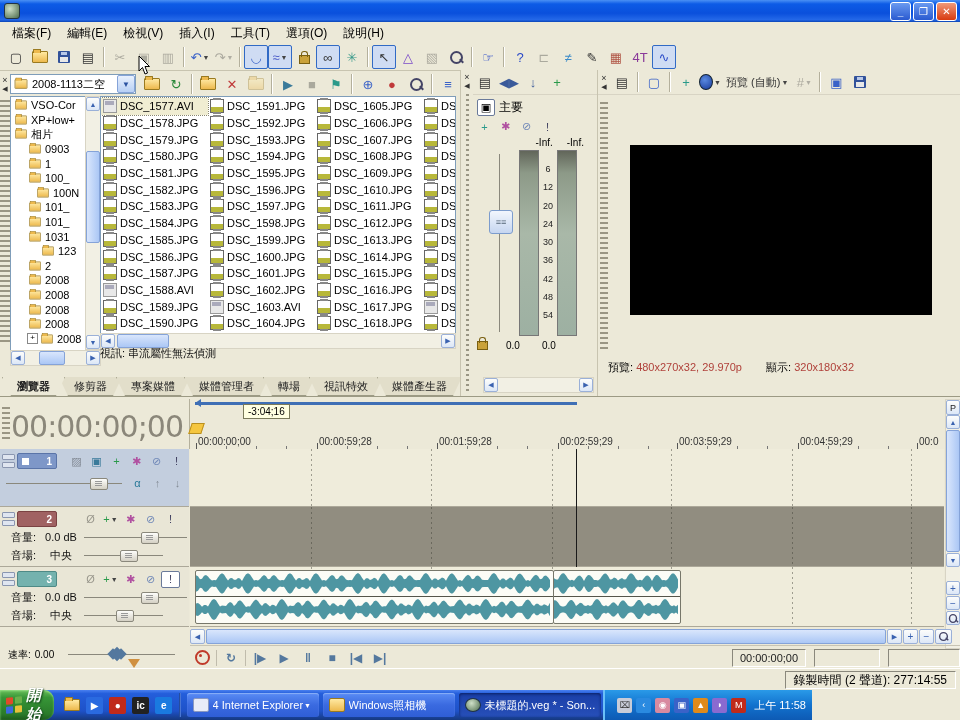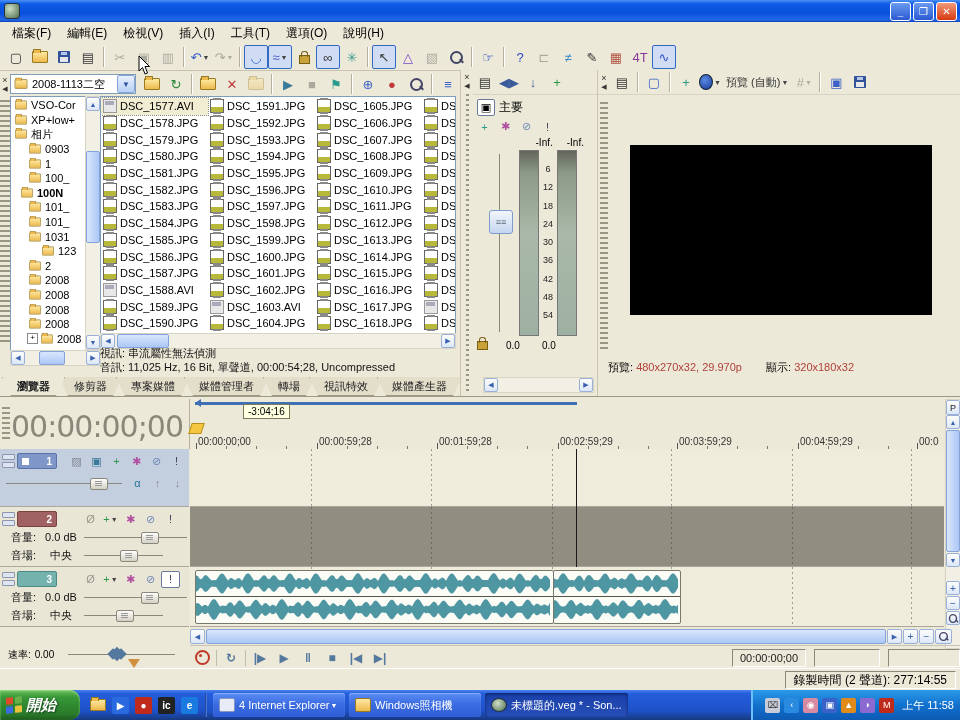--- a/index.html
+++ b/index.html
@@ -134,21 +134,21 @@
   .tcfield{height:16px;border:1px solid;border-color:#8a887c #fff #fff #8a887c;background:#ece9d8;
     font-size:11px;color:#222;display:flex;align-items:center;justify-content:center;}
   #ratebox{position:absolute;left:0;top:244px;width:189px;height:27px;font-size:10px;display:flex;align-items:center;}
   .diamond{width:8px;height:8px;background:#54789e;transform:rotate(45deg);margin:0 -2px;}
   #ratetri{width:0;height:0;border-left:6px solid transparent;border-right:6px solid transparent;border-top:9px solid #d09040;position:absolute;left:128px;top:18px;}
   #statusbar{left:0;top:668px;width:960px;height:22px;background:#ece9d8;border-top:1px solid #fff;
     display:flex;align-items:center;justify-content:flex-end;}
   #rectime{border:1px solid;border-color:#8a887c #fff #fff #8a887c;height:16px;line-height:16px;
     padding:0 8px;margin-right:4px;font-size:12px;}
   
-  #taskbar{left:0;top:690px;width:960px;height:30px;
+  #taskbar{left:0;top:690px;width:812px;height:30px;
     background:linear-gradient(180deg,#4a80f0 0%,#245edb 12%,#1e51c8 70%,#16397f 100%);display:flex;align-items:center;}
   #startbtn{width:80px;height:30px;border-radius:0 10px 10px 0;
     background:linear-gradient(180deg,#6abf5a 0%,#379637 25%,#2a7b2a 80%,#1d5a1d 100%);
     display:flex;align-items:center;color:#fff;font-weight:bold;font-style:italic;font-size:15px;
     text-shadow:1px 1px 2px #14421a;box-shadow:inset 0 1px 2px #9ae08a;}
   .flag{width:16px;height:16px;margin:0 4px 0 6px;display:grid;grid-template-columns:7px 7px;grid-gap:2px;transform:skewY(-6deg);}
   .flag i{height:7px;border-radius:1px;}
   .qlico{width:17px;height:17px;margin:0 3px;border-radius:2px;display:flex;align-items:center;justify-content:center;font-size:10px;color:#fff;font-weight:bold;}
   .tbardiv{width:2px;height:24px;margin:0 4px;background:linear-gradient(90deg,#16397f,#5a8af0);}
   .taskbtn{height:24px;margin:0 2px;border-radius:3px;display:flex;align-items:center;padding:0 6px;min-width:120px;
@@ -349,21 +349,21 @@
         <span>0903</span>
       </div>
       <div class="tree-row" style="padding-left: 16px;">
         <span class="folder"></span>
         <span>1</span>
       </div>
       <div class="tree-row" style="padding-left: 16px;">
         <span class="folder"></span>
         <span>100_</span>
       </div>
-      <div class="tree-row" style="padding-left: 8px; font-weight: bold;">
+      <div class="tree-row" style="padding-left: 24px;">
         <span class="folder"></span>
         <span>100N</span>
       </div>
       <div class="tree-row" style="padding-left: 16px;">
         <span class="folder"></span>
         <span>101_</span>
       </div>
       <div class="tree-row" style="padding-left: 16px;">
         <span class="folder"></span>
         <span>101_</span>
@@ -647,21 +647,20 @@
         </div>
       </div>
     </div>
   <div class="abs sb" style="left:100px;top:333px;width:354px;height:14px;display:flex;">
     <div class="sb-btn" style="width:12px;height:12px;">◀</div>
     <div class="sb-thumb h" style="width:50px;height:12px;margin-left:2px;"></div>
     <div class="sb-btn" style="width:12px;height:12px;position:absolute;right:0;">▶</div>
   </div>
   <div id="exp-info" class="abs">
     <div>視訊: 串流屬性無法偵測</div>
-    <div>音訊: 11,025 Hz, 16 Bit, 單聲道, 00:00:54;28, Uncompressed</div>
   </div>
   <div id="tabs" class="abs">
       <div class="tab active">瀏覽器</div>
       <div class="tab">修剪器</div>
       <div class="tab">專案媒體</div>
       <div class="tab">媒體管理者</div>
       <div class="tab">轉場</div>
       <div class="tab">視訊特效</div>
       <div class="tab">媒體產生器</div>
     </div>
@@ -711,21 +710,21 @@
       </div>
       <div style="display:flex;padding-left:8px;height:186px;margin-top:2px;">
         <div style="width:38px;position:relative;">
           <div style="position:absolute;left:18px;top:4px;bottom:4px;width:1px;background:#8a887c;"></div>
           <div style="position:absolute;left:8px;top:60px;width:22px;height:22px;background:linear-gradient(180deg,#f2f6fd,#c6d6f0);border:1px solid #7c9ccd;border-radius:3px;display:flex;align-items:center;justify-content:center;gap:2px;font-size:9px;color:#567;">≡≡</div>
         </div>
         <div class="mix-meter"></div>
         <div class="mix-scale" id="mix-scale">
             <span>6</span>
             <span>12</span>
-            <span>18</span>
+            <span>20</span>
             <span>24</span>
             <span>30</span>
             <span>36</span>
             <span>42</span>
             <span>48</span>
             <span>54</span>
           </div>
         <div class="mix-meter"></div>
       </div>
       <div style="display:flex;align-items:center;padding-left:4px;margin-top:4px;font-size:10px;">

